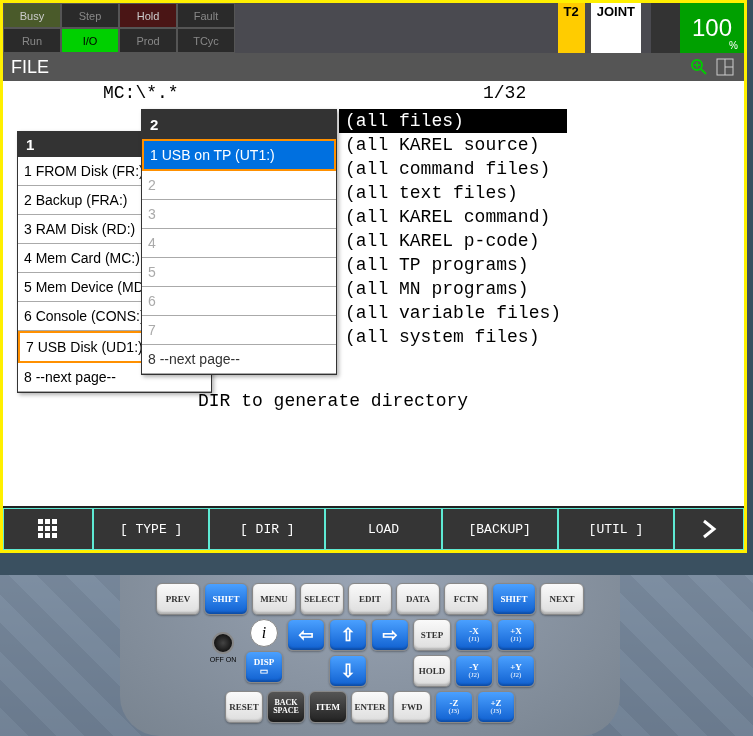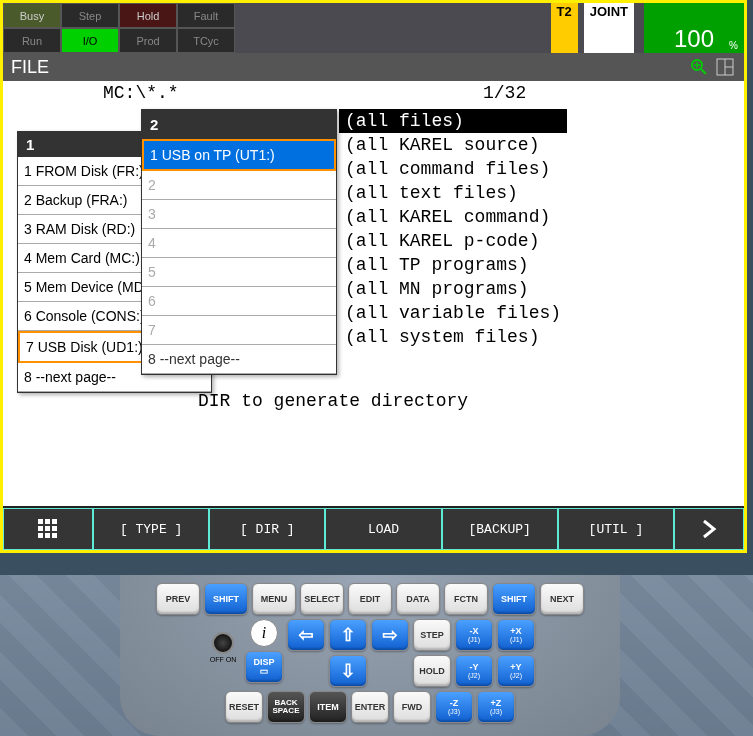--- a/index.html
+++ b/index.html
@@ -10,21 +10,21 @@
   .status-bar { display: flex; height: 50px; background: #333; }
   .status-cells { display: flex; flex-direction: column; }
   .status-row { display: flex; }
   .status-cell { width: 58px; height: 25px; border: 1px solid #555; color: #888; font-size: 11px; display: flex; align-items: center; justify-content: center; background: #2a2a2a; }
   .status-cell.busy { background: #4a5a2a; color: #ccc; }
   .status-cell.hold { background: #4a1515; color: #ccc; }
   .status-cell.io { background: #00d000; color: #000; }
   .status-middle { flex: 1; background: #4a4a50; display: flex; justify-content: flex-end; padding-right: 10px; gap: 6px; }
   .t2-badge { background: #ffcc00; color: #000; padding: 1px 6px; font-weight: bold; font-size: 13px; }
   .joint-badge { background: #fff; color: #000; padding: 1px 6px; font-weight: bold; font-size: 13px; }
-  .pct-cell { width: 100px; background: #00a000; color: #fff; display: flex; align-items: flex-end; justify-content: center; font-size: 24px; position: relative; }
+  .pct-cell { width: 64px; background: #00a000; color: #fff; display: flex; align-items: center; justify-content: center; font-size: 24px; position: relative; margin-left: 29px; }
   .pct-sub { position: absolute; bottom: 2px; right: 6px; font-size: 10px; }
   
   .title-bar { height: 28px; background: #555; display: flex; align-items: center; padding: 0 8px; color: #fff; font-family: Arial; font-size: 18px; }
   .title-bar .spacer { flex: 1; }
   .title-icon { width: 22px; height: 22px; display: flex; align-items: center; justify-content: center; margin-left: 4px; }
   
   .content { background: #fff; height: 425px; position: relative; font-family: "Courier New", monospace; font-size: 18px; }
   .path-line { padding: 2px 0 0 100px; display: flex; }
   .path-text { width: 380px; }
   .page-ind { }
@@ -50,21 +50,21 @@
   .soft-key.grid-icon { max-width: 90px; font-size: 20px; }
   .soft-key.arrow { max-width: 70px; font-size: 24px; }
   
   .pendant { position: absolute; top: 575px; left: 0; width: 753px; height: 161px; background: linear-gradient(#8899a5, #6a7a86); }
   .diamond-floor { position: absolute; top: 0; left: 0; right: 0; height: 100%; background: 
     repeating-linear-gradient(45deg, #7788a0 0 20px, #6a7a92 20px 40px),
     repeating-linear-gradient(-45deg, #7788a0 0 20px, #6a7a92 20px 40px); 
     opacity: 0.6; }
   .pendant-body { position: absolute; left: 120px; top: 0; width: 500px; height: 161px; background: radial-gradient(ellipse at top, #9aa5b5, #78838f); border-radius: 0 0 40px 40px; display: flex; flex-direction: column; align-items: center; padding-top: 8px; gap: 4px; }
   .key-row { display: flex; gap: 4px; }
-  .tp-key { width: 44px; height: 32px; background: linear-gradient(#fafafa,#ddd); border: 1px solid #888; border-radius: 6px; display: flex; align-items: center; justify-content: center; font-size: 9px; font-weight: bold; color: #333; box-shadow: inset 0 -2px 2px rgba(0,0,0,0.2), 0 1px 2px rgba(0,0,0,0.3); flex-direction: column; line-height: 1; }
+  .tp-key { width: 44px; height: 32px; background: linear-gradient(#fafafa,#ddd); border: 1px solid #888; border-radius: 6px; display: flex; align-items: center; justify-content: center; font-size: 9px; font-weight: bold; color: #333; box-shadow: inset 0 -2px 2px rgba(0,0,0,0.2), 0 1px 2px rgba(0,0,0,0.3); flex-direction: column; line-height: 1; font-family: Liberation Serif, serif; }
   .tp-key.blue { background: linear-gradient(#4aa0ff,#1060d0); color: #fff; }
   .tp-key.dark { background: linear-gradient(#555,#222); color: #fff; }
   .tp-key.small { width: 38px; }
   .tp-key.arrow { font-size: 18px; }
   .tp-sub { font-size: 7px; font-weight: normal; }
   .switch { width: 36px; height: 56px; display: flex; flex-direction: column; align-items: center; justify-content: center; font-size: 7px; gap:2px; }
   .switch-knob { width: 22px; height: 22px; border-radius: 50%; background: radial-gradient(#444,#000); border: 2px solid #888;}
   .info-icon { width: 28px; height: 28px; border-radius: 50%; background: #fff; border: 1px solid #888; display: flex; align-items: center; justify-content: center; font-style: italic; font-family: serif; font-size: 16px; }
   
   svg { display: block; }

